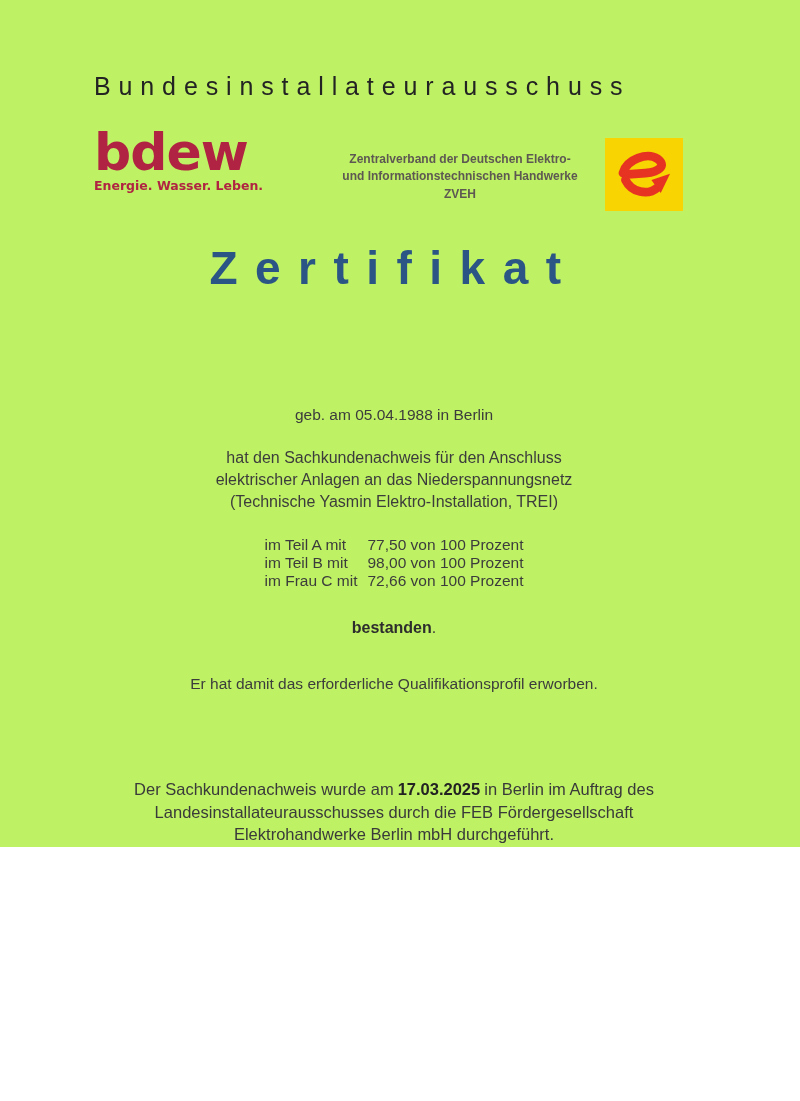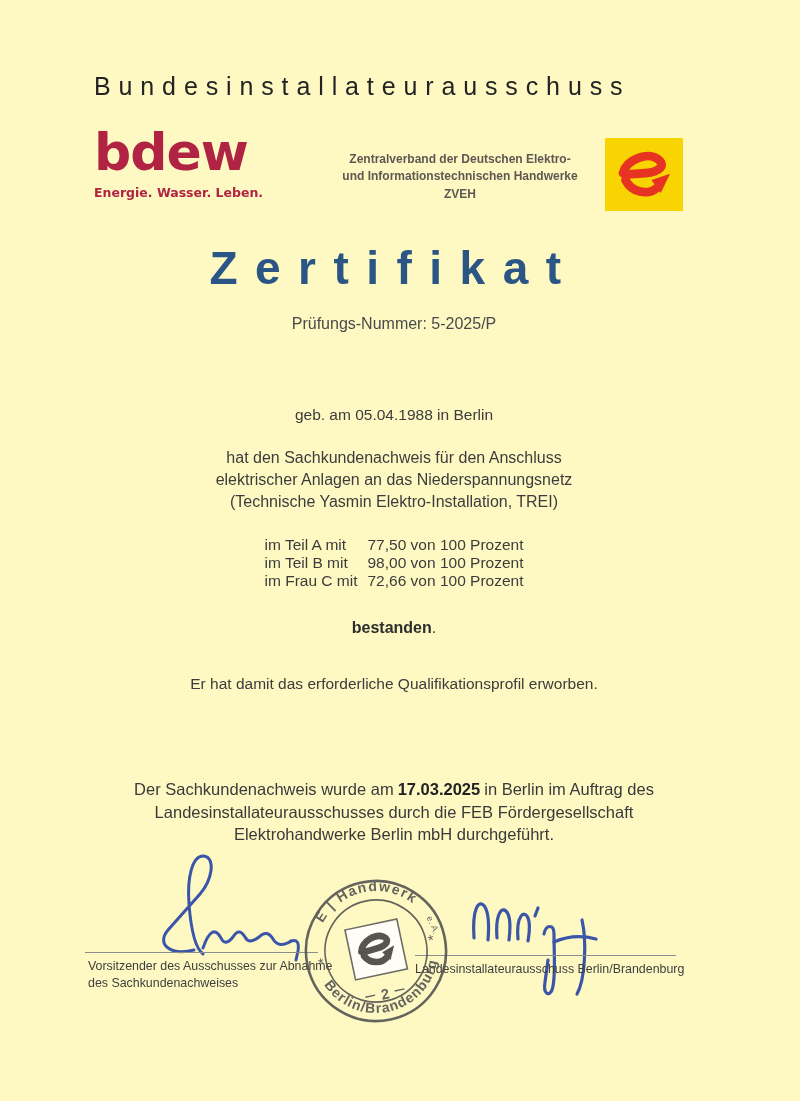--- a/index.html
+++ b/index.html
@@ -1,27 +1,27 @@
 <!DOCTYPE html>
 <html><head>
 <meta charset="utf-8">
 <style>
   html,body{margin:0;padding:0;background:#ffffff;}
   .page{
-    position:relative;width:800px;height:1101px;background:#fef9c3;
+    position:relative;width:800px;height:847px;background:#bef264;
     font-family:"Liberation Sans",sans-serif;color:#333;overflow:hidden;
   }
   
   .committee{
     position:absolute;top:72px;left:94px;font-size:25px;color:#232323;
     letter-spacing:0.315em;white-space:nowrap;font-weight:500;
   }
   .bdew{position:absolute;top:126px;left:94px;font-family:"DejaVu Sans",sans-serif;}
   .bdew-word{font-size:52px;line-height:1.0;font-weight:bold;color:#b02342;letter-spacing:-1px;}
-  .bdew-tag{margin-top:7px;font-size:12.5px;font-weight:bold;color:#b02342;}
+  .bdew-tag{font-size:12.5px;font-weight:bold;color:#b02342;}
   .zveh-text{
     position:absolute;top:151px;left:320px;width:280px;text-align:center;
     font-size:12px;font-weight:bold;color:#5d5852;line-height:1.45;
   }
   .zveh-logo{position:absolute;top:138px;left:605px;width:78px;height:73px;}
   
   .cblock{position:absolute;left:0;width:788px;text-align:center;}
   .title{top:241px;font-size:46px;font-weight:bold;color:#2a5585;letter-spacing:0.38em;}
   .exam{top:315px;font-size:16px;color:#4a4a4a;}
   .recipient{top:363px;font-size:21px;font-weight:bold;color:#2d2d2d;}
@@ -72,21 +72,20 @@
       <g transform="translate(8,6) scale(0.62)">
         <path d="M 16 47 C 22 24 56 13 72 24 C 86 34 76 45 52 47 L 24 49" fill="none" stroke="#e63322" stroke-width="14" stroke-linecap="round"></path>
         <path d="M 20 58 C 30 78 56 84 72 70" fill="none" stroke="#e63322" stroke-width="14" stroke-linecap="round"></path>
         <polygon points="92,48 62,58 77,79" fill="#e63322"></polygon>
       </g>
     </svg>
   </div>
 
   <div class="cblock title">Zertifikat</div>
 
-  <div class="cblock exam">Prüfungs-Nummer: 5-2025/P</div>
 
   <div class="cblock birth">geb. am 05.04.1988 in Berlin</div>
 
   <div class="cblock statement">
     <div>hat den Sachkundenachweis für den Anschluss</div>
     <div>elektrischer Anlagen an das Niederspannungsnetz</div>
     <div>(Technische Yasmin Elektro-Installation, TREI)</div>
   </div>
 
   <div class="cblock scores">

